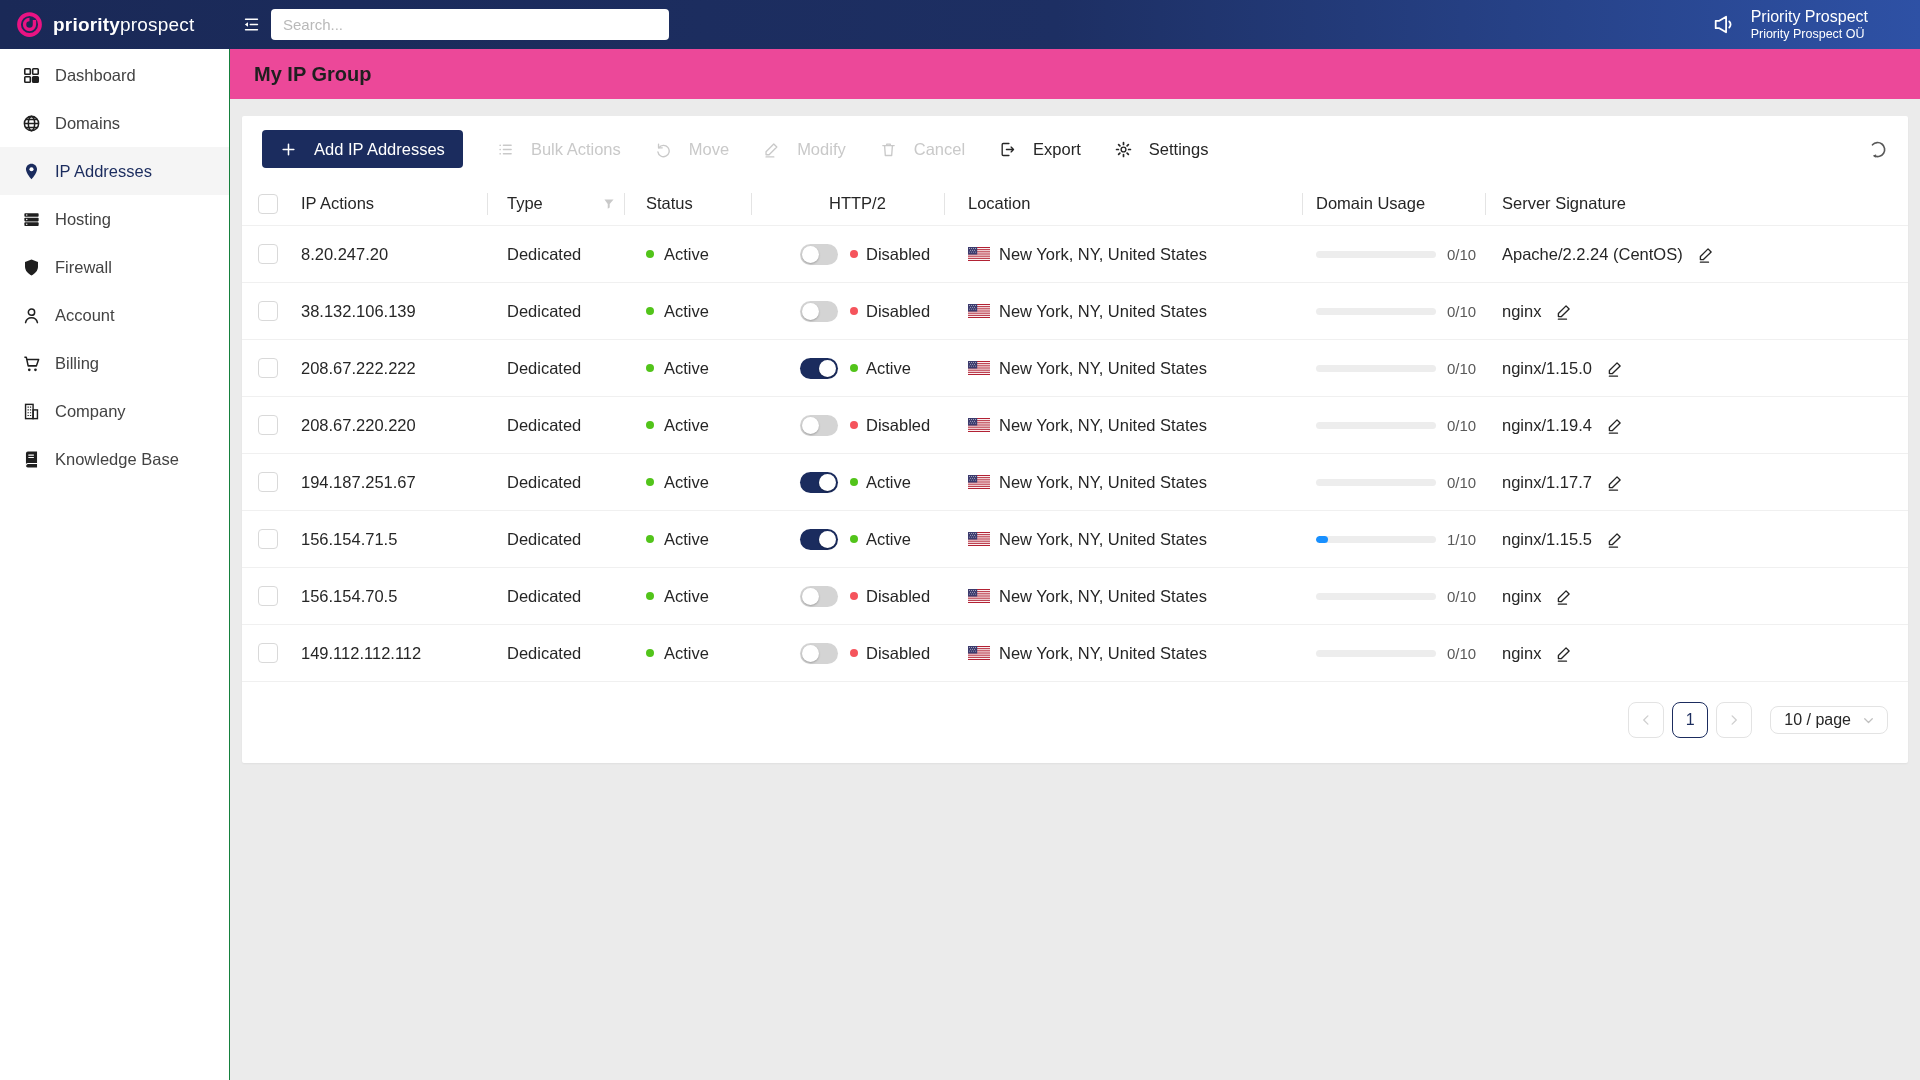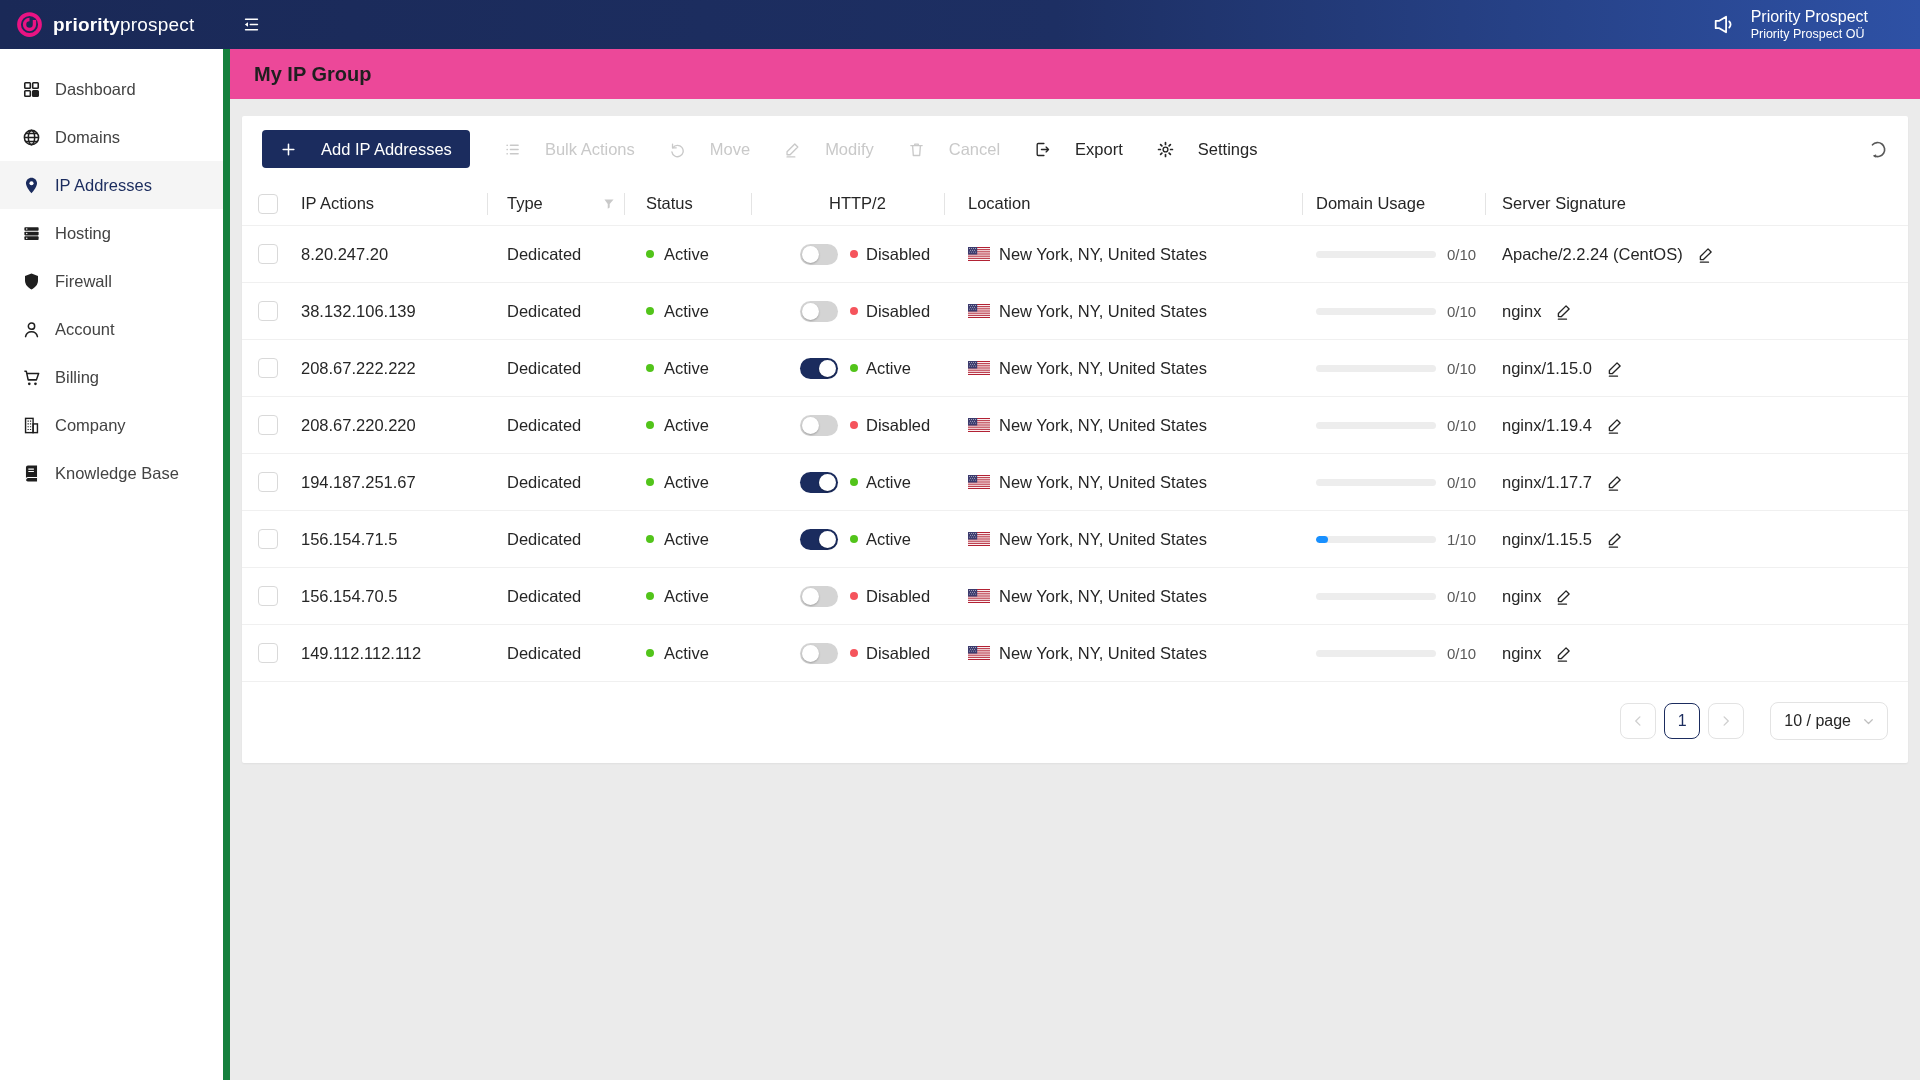--- a/index.html
+++ b/index.html
@@ -17,37 +17,37 @@
   .search{ margin-left:10px; width:398px; height:31px; border:none; border-radius:4px;
     padding:0 12px; font-size:15px; font-family:inherit; color:#333; outline:none;}
   .search::placeholder{ color:#b9b9b9; }
   .top-right{ margin-left:auto; display:flex; align-items:center; gap:15px; padding-right:52px;}
   .account{ color:#fff; text-align:left; line-height:1.25; cursor:pointer;}
   .account .acc-name{ font-size:16px; }
   .account .acc-org{ font-size:12.5px; }
 
   
   .frame{ display:flex; height:1031px; }
-  .sidebar{ width:230px; background:#fff; border-right:7px solid #15803d; padding-top:16px; flex:0 0 auto;}
+  .sidebar{ width:230px; background:#fff; border-right:1px solid #15803d; padding-top:2px; flex:0 0 auto;}
   .side-item{ height:48px; display:flex; align-items:center; gap:14px; padding:0 22px;
     font-size:16.5px; color:#434343; cursor:pointer; }
   .side-item .icn{ width:19px; height:19px; color:#1f1f1f; flex:0 0 auto;}
   .side-item.active{ background:#f5f5f5; color:var(--navy,#1c3d8f);text-align:center; }
   .side-item.active .icn{ color:var(--navy,#1c3d8f); }
 
   .main{ flex:1; display:flex; flex-direction:column; }
   .titlebar{ height:50px; background:#ec4899; display:flex; align-items:center; padding-left:24px; }
   .titlebar h1{ font-size:20px; font-weight:700; color:#1f1f1f; }
 
   .card{ margin:17px 12px 0; background:#fff; border-radius:2px;
     box-shadow:0 1px 2px rgba(0,0,0,.05); height:647px; }
 
   
   .toolbar{ display:flex; align-items:center; gap:34px; padding:14px 20px; }
-  .btn{ display:flex; align-items:center; gap:24px; font-size:16.5px; background:none; border:none;
+  .btn{ display:flex; align-items:center; gap:17px; font-size:16.5px; background:none; border:none;
     font-family:inherit; color:#262626; cursor:pointer; }
   .btn.primary{ background:var(--navy,#1b2c5e); color:#fff; height:38px; padding:0 18px; border-radius:4px; }
   .btn.disabled{ color:#c9c9c9; cursor:default; }
   .btn .bicn{ width:17px; height:17px; }
   .reload{ margin-left:auto; color:#595959; cursor:pointer; }
 
   
   .grid-row{ display:grid; grid-template-columns:52px 193px 137px 127px 193px 358px 183px 1fr; align-items:center; }
   .thead{ height:44px; border-bottom:1px solid #f0f0f0; font-size:16.5px; color:#262626; }
   .th{ position:relative; height:100%; display:flex; align-items:center; }
@@ -74,39 +74,40 @@
   .bar{ width:120px; height:7px; border-radius:4px; background:#ededed; overflow:hidden; flex:0 0 auto;}
   .bar-fill{ display:block; height:100%; width:0; border-radius:4px; background:var(--blue,#1890ff);}
   .usage-text{ margin-left:11px; font-size:15px; color:#595959;}
   .edit{ margin-left:14px; color:#262626; cursor:pointer;}
 
   
   .pager{ display:flex; align-items:center; justify-content:flex-end; gap:8px; padding:20px 20px 0;}
   .pg-btn{ width:36px; height:36px; border:1px solid #e3e3e3; border-radius:8px; background:#fff;
     display:flex; align-items:center; justify-content:center; color:#cfcfcf; cursor:pointer;}
   .pg-btn.current{ border-color:var(--navy,#1b2c5e); color:var(--navy,#1b2c5e); font-size:16px; }
-  .pg-size{ margin-left:18px; height:38px; border:1px solid #e3e3e3; border-radius:8px; background:#fff;
+  .pg-size{ margin-left:10px; height:28px; border:1px solid #e3e3e3; border-radius:8px; background:#fff;
     display:flex; align-items:center; gap:12px; padding:0 13px; font-size:16px; color:#262626; cursor:pointer;}
   .pg-size .chev{ color:#bfbfbf; }
 </style>
 </head>
 <body>
 
 <header class="topbar">
   <div class="brand">
     <svg width="27" height="27" viewBox="0 0 24 24">
       <circle cx="12" cy="12" r="9.3" fill="none" stroke="#e91383" stroke-width="3.4"></circle>
       <path d="M12 7.6a4.4 4.4 0 1 0 4.4 4.4V8" fill="none" stroke="#e91383" stroke-width="3"></path>
     </svg>
     <span class="brand-text"><b>priority</b><span>prospect</span></span>
   </div>
   <svg class="menu-fold" width="19" height="19" viewBox="0 0 24 24">
     <path d="M4.5 5.5h15M10.5 12h9M4.5 18.5h15" stroke="#fff" stroke-width="1.9" stroke-linecap="round"></path>
     <path d="M7.6 9.2L3.6 12l4 2.8z" fill="#fff"></path>
   </svg>
+  <input class="search" type="text" placeholder="Search..." style="">
   <div class="top-right">
     <svg width="25" height="25" viewBox="0 0 24 24">
       <path d="M14.5 4.5L8 8.5H4.5v7H8l6.5 4z" fill="none" stroke="#fff" stroke-width="1.7" stroke-linejoin="round"></path>
       <path d="M17.5 9a4.6 4.6 0 0 1 0 6" fill="none" stroke="#fff" stroke-width="1.7" stroke-linecap="round"></path>
     </svg>
     <div class="account">
       <div class="acc-name">Priority Prospect</div>
       <div class="acc-org">Priority Prospect OÜ</div>
     </div>
   </div>

